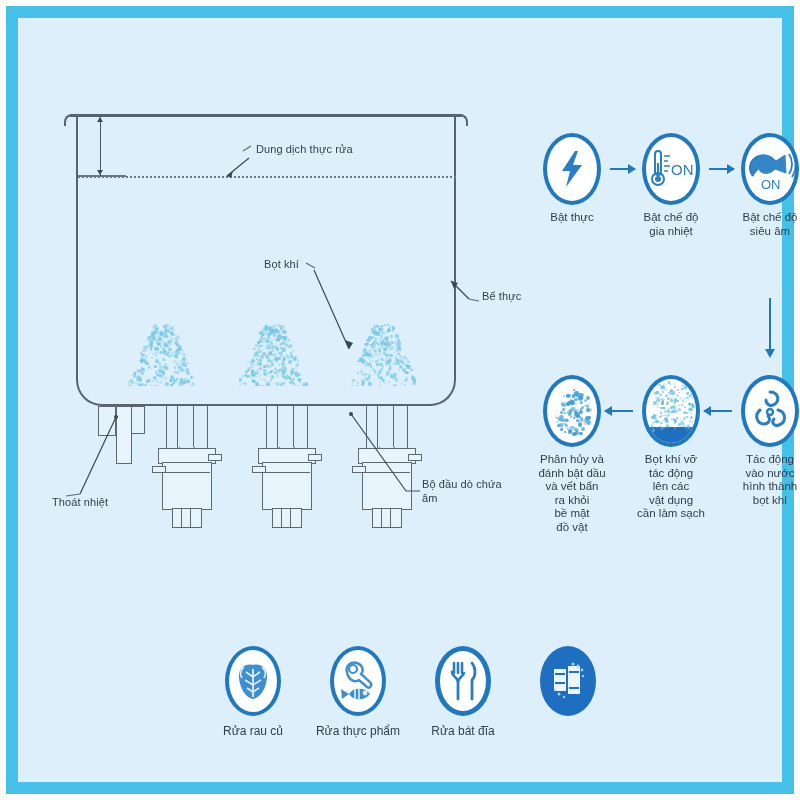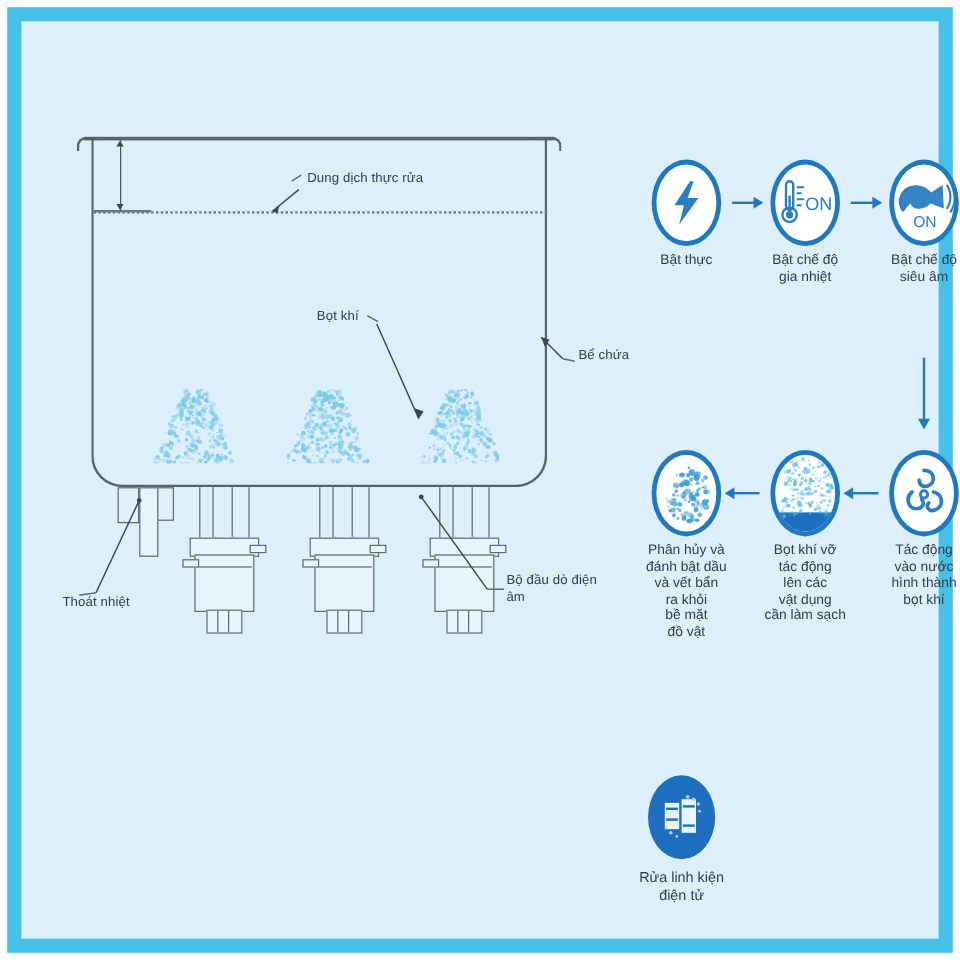--- a/index.html
+++ b/index.html
@@ -1211,23 +1211,23 @@
         <circle cx="98" cy="399" r="2" fill="#3c4752"></circle>
         <path d="M62,476 L48,478" stroke="#5a6a77" stroke-width="1.2" fill="none"></path>
 
         <path d="M333,396 L388,473" stroke="#3c4752" stroke-width="1.2" fill="none"></path>
         <circle cx="333" cy="396" r="2" fill="#3c4752"></circle>
         <path d="M388,473 L402,473" stroke="#5a6a77" stroke-width="1.2" fill="none"></path>
       </svg>
 
       <div class="lbl" style="left:238px;top:125px;">Dung dịch thực rửa</div>
       <div class="lbl" style="left:246px;top:240px;">Bọt khí</div>
-      <div class="lbl" style="left:464px;top:272px;">Bể chứa</div>
+      <div class="lbl" style="left:464px;top:272px;">Bể thực</div>
       <div class="lbl" style="left:34px;top:478px;">Thoát nhiệt</div>
-      <div class="lbl" style="left:404px;top:459px;width:90px;white-space:normal;line-height:14px;">Bộ đầu dò điện âm</div>
+      <div class="lbl" style="left:404px;top:459px;width:90px;white-space:normal;line-height:14px;">Bộ đầu dò chứa âm</div>
 
       <div id="flow">
 
         <div class="node" style="left:525px;top:115px;">
           <div class="oval">
             <svg width="30" height="40" viewBox="0 0 30 40">
               <polygon points="18,2 5,22 13,22 9,38 25,16 16,16 21,2" fill="#2a7fc4"></polygon>
             </svg>
           </div>
           <div class="ncap">Bật thực</div>
@@ -1602,22 +1602,58 @@
               <i style="left: 22.3px; top: 20px; height: 4.1px; width: 4.1px; opacity: 0.54;"></i>
               <i style="left: 9.4px; top: 37.6px; height: 2.3px; width: 2.3px; opacity: 0.54;"></i>
               <i style="left: 14.2px; top: 23.6px; height: 2.1px; width: 2.1px; opacity: 0.46;"></i>
               <i style="left: 32px; top: 22.5px; height: 2.7px; width: 2.7px; opacity: 0.37;"></i>
               <i style="left: 31.2px; top: 17.1px; height: 4.8px; width: 4.8px; opacity: 0.71;"></i>
             </div>
           <div class="ncap">Phân hủy và<br>đánh bật dầu<br>và vết bẩn<br>ra khỏi<br>bề mặt<br>đồ vật</div>
         </div>
       </div>
 
-
-
+      <div class="use" style="left:180px;top:628px;">
+        <div class="oval">
+          <svg width="38" height="44" viewBox="0 0 38 44">
+            <path d="M19,6 C27,4 34,10 33,19 C32,30 26,39 19,40 C12,39 6,30 5,19 C4,10 11,4 19,6 Z" fill="#3e8fd0"></path>
+            <path d="M19,10 C19,20 19,30 19,38" stroke="#ddeffb" stroke-width="1.8" fill="none"></path>
+            <path d="M19,18 L12,13 M19,18 L26,13 M19,26 L11,21 M19,26 L27,21 M19,33 L13,29 M19,33 L25,29" stroke="#ddeffb" stroke-width="1.6" fill="none"></path>
+            <path d="M10,8 C6,12 6,16 8,19" stroke="#ddeffb" stroke-width="1.6" fill="none"></path>
+            <path d="M28,8 C32,12 32,16 30,19" stroke="#ddeffb" stroke-width="1.6" fill="none"></path>
+          </svg>
+        </div>
+        <div class="use-cap">Rửa rau củ</div>
+      </div>
+
+      <div class="use" style="left:285px;top:628px;">
+        <div class="oval">
+          <svg width="42" height="46" viewBox="0 0 42 46">
+            <path d="M10,14 C8,8 14,3 20,5 C26,7 27,13 24,16 L33,24 C36,27 33,31 30,29 L22,22 C18,25 11,22 10,14 Z" fill="none" stroke="#3e8fd0" stroke-width="2.4"></path>
+            <circle cx="16" cy="11" r="4" fill="none" stroke="#3e8fd0" stroke-width="2.2"></circle>
+            <path d="M12,36 C16,29 28,29 33,36 C28,43 16,43 12,36 Z" fill="#3e8fd0"></path>
+            <path d="M12,36 L4,31 L5,41 Z" fill="#3e8fd0"></path>
+            <circle cx="28" cy="35" r="2.4" fill="#ddeffb"></circle>
+            <path d="M18,31 L18,41 M22,31 L22,41" stroke="#ddeffb" stroke-width="1.6"></path>
+          </svg>
+        </div>
+        <div class="use-cap">Rửa thực phẩm</div>
+      </div>
+
+      <div class="use" style="left:390px;top:628px;">
+        <div class="oval" style="border-width:5px;">
+          <svg width="34" height="42" viewBox="0 0 34 42">
+            <path d="M8,3 L8,13 M12,3 L12,13 M16,3 L16,13" stroke="#2a7fc4" stroke-width="2.6" stroke-linecap="round"></path>
+            <path d="M6,12 C6,17 12,17 12,22 L12,39" stroke="#2a7fc4" stroke-width="2.8" fill="none" stroke-linecap="round"></path>
+            <path d="M18,12 C18,17 12,17 12,22" stroke="#2a7fc4" stroke-width="2.8" fill="none"></path>
+            <path d="M26,3 C30,8 30,16 26,20 L26,39" stroke="#2a7fc4" stroke-width="2.8" fill="none" stroke-linecap="round"></path>
+          </svg>
+        </div>
+        <div class="use-cap">Rửa bát đĩa</div>
+      </div>
 
       <div class="use" style="left:495px;top:628px;">
         <div class="oval filled">
           <svg width="38" height="42" viewBox="0 0 38 42">
             <rect x="5" y="9" width="12" height="22" fill="#eaf5fc"></rect>
             <rect x="19" y="6" width="12" height="28" fill="#eaf5fc"></rect>
             <rect x="6" y="13" width="10" height="2" fill="#1e6fc0"></rect>
             <rect x="6" y="22" width="10" height="2" fill="#1e6fc0"></rect>
             <rect x="20" y="11" width="10" height="2" fill="#1e6fc0"></rect>
             <rect x="20" y="27" width="10" height="2" fill="#1e6fc0"></rect>
@@ -1625,18 +1661,17 @@
               <circle cx="24" cy="4" r="1.6"></circle>
                 <circle cx="29" cy="6" r="1.4"></circle>
               <circle cx="33" cy="10" r="1.4"></circle>
                 <circle cx="34" cy="16" r="1.2"></circle>
               <circle cx="10" cy="34" r="1.5"></circle>
                 <circle cx="6" cy="30" r="1.2"></circle>
               <circle cx="15" cy="37" r="1.2"></circle>
             </g>
           </svg>
         </div>
-        <div class="use-cap">Rửa linh kiện<br>điện tử</div>
       </div>
 
     </div>
   </div>
 </div>
 
 </body></html>

